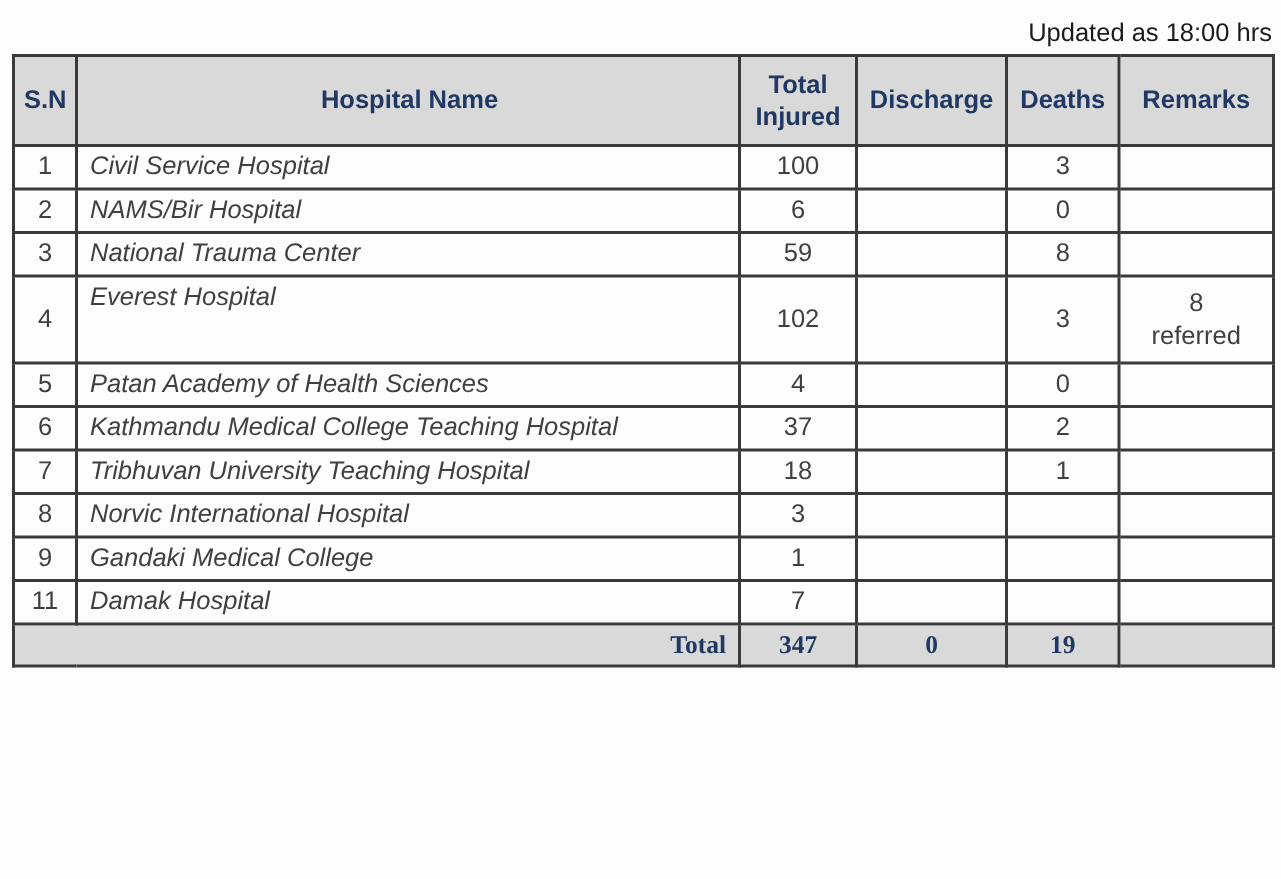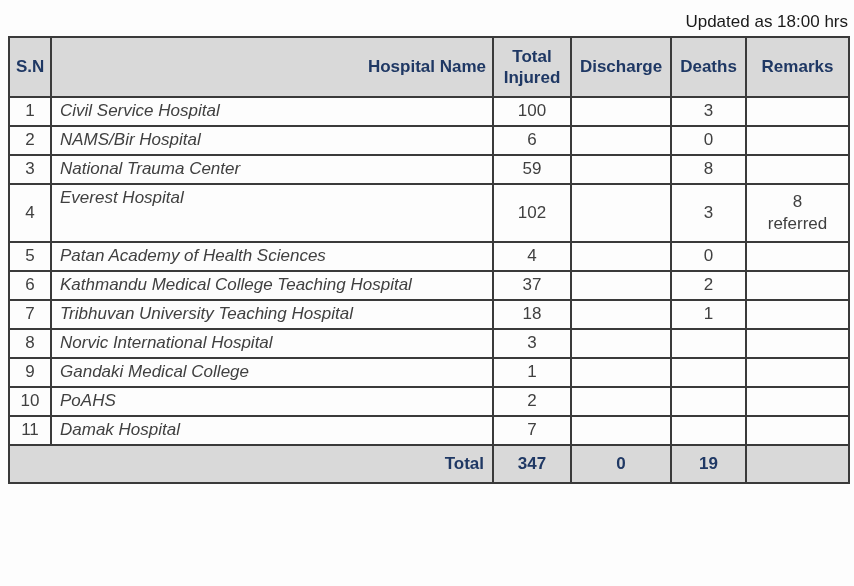--- a/index.html
+++ b/index.html
@@ -46,38 +46,38 @@
   }
   thead th{
     background:var(--header-bg);
     color:var(--header-text);
     font-weight:bold;
     height:60px;
     vertical-align:middle;
     line-height:1.25;
   }
   th.col-sn{ text-align:left;margin-top:17px; }
-  th.col-name{ text-align:right; padding-left:8px; }
+  th.col-name{ text-align:center; padding-left:8px; }
   th.col-num{ text-align:center; }
   tbody td{
     height:25px;
     vertical-align:middle;
     color:var(--body-text);
   }
   tbody tr{ height:29px; }
   tbody tr.tall{ height:58px; }
   td.cell-center{ text-align:center; white-space:pre-line; line-height:1.3; }
   td.cell-name{
     text-align:left;
     padding-left:8px;
     vertical-align:top;
     padding-top:3px;
     font-style:italic;
   }
-  tfoot tr{ height:38px; }
+  tfoot tr{ height:28px;font-family:Liberation Serif, serif; }
   tfoot td{
     background:var(--header-bg);
     color:var(--header-text);
     font-weight:bold;
     vertical-align:middle;
   }
   td.total-label{ text-align:right; padding-right:8px; }
   td.total-num{ text-align:center; }
 </style>
 </head>
@@ -174,28 +174,20 @@
         </tr>
         <tr>
           <td class="cell-center">9</td>
           <td class="cell-name">Gandaki Medical College</td>
           <td class="cell-center">1</td>
           <td class="cell-center"></td>
           <td class="cell-center"></td>
           <td class="cell-center"></td>
         </tr>
         <tr>
-          <td class="cell-center">10</td>
-          <td class="cell-name">PoAHS</td>
-          <td class="cell-center">2</td>
-          <td class="cell-center"></td>
-          <td class="cell-center"></td>
-          <td class="cell-center"></td>
-        </tr>
-        <tr>
           <td class="cell-center">11</td>
           <td class="cell-name">Damak Hospital</td>
           <td class="cell-center">7</td>
           <td class="cell-center"></td>
           <td class="cell-center"></td>
           <td class="cell-center"></td>
         </tr>
       </tbody>
     <tfoot>
       <tr>

